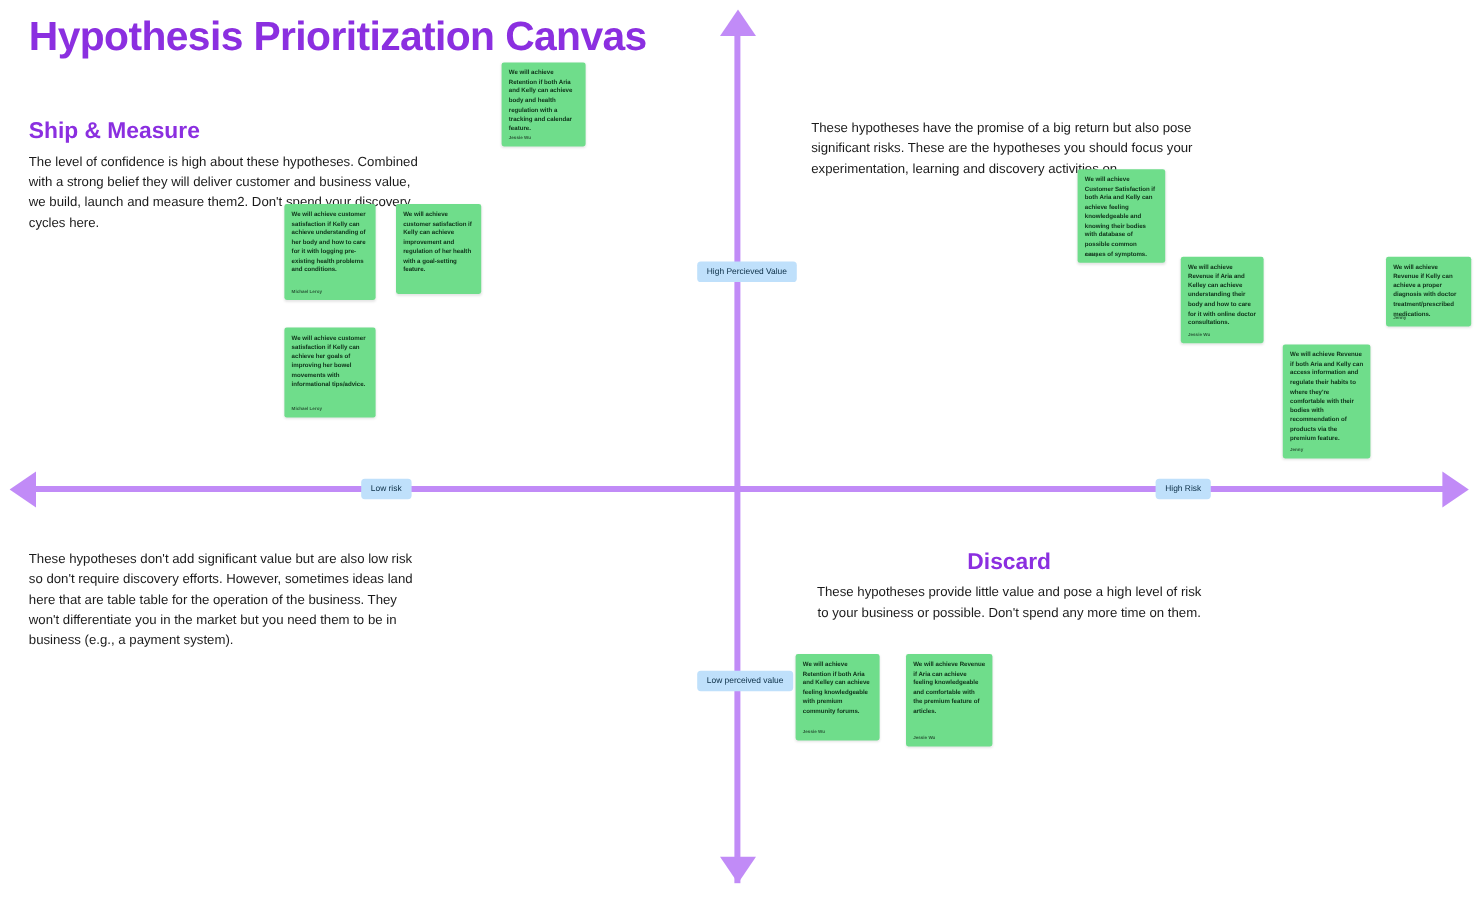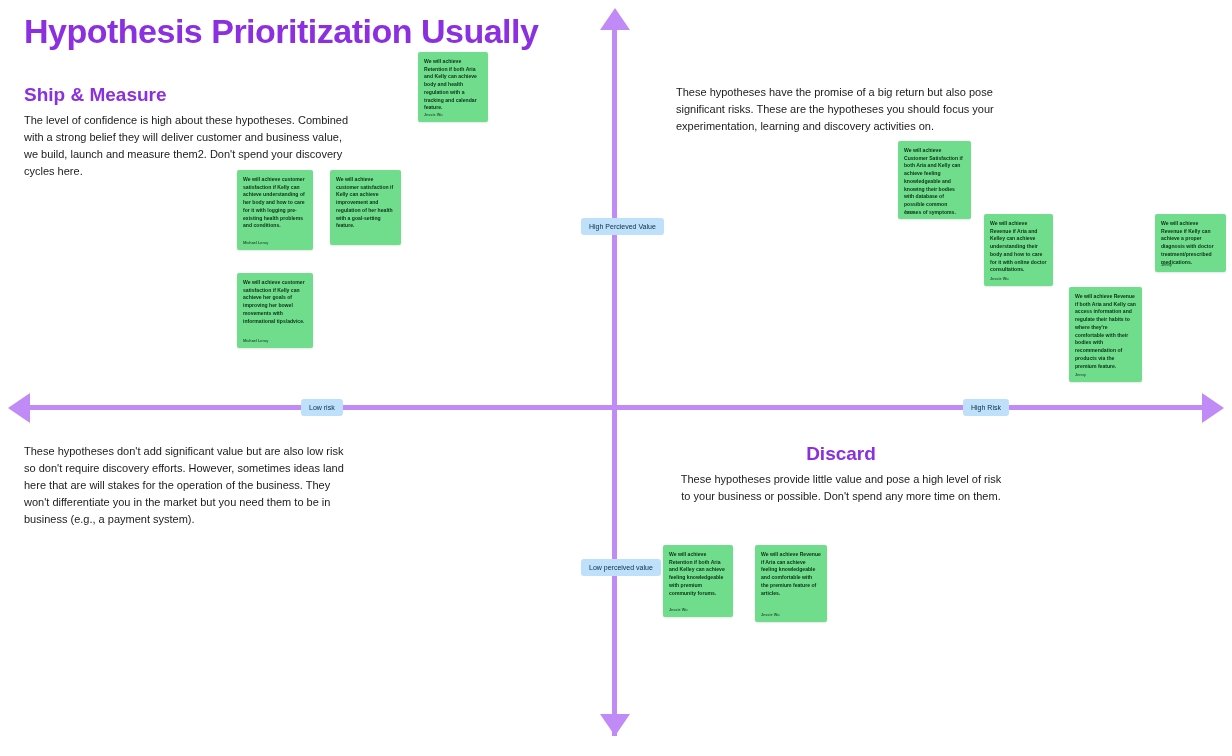--- a/index.html
+++ b/index.html
@@ -92,20 +92,21 @@
     top: 12px;
     font-size: 34px;
     font-weight: bold;
     color: #8b2fe0;
     letter-spacing: -0.5px;
   }
 
   
   .quadrant {
     position: absolute;
+    margin-top: 15px;
   }
   .quadrant h2 {
     margin: 0 0 6px 0;
     font-size: 19px;
     font-weight: bold;
     color: #8b2fe0;
   }
   .quadrant p {
     margin: 0;
     font-size: 11px;
@@ -154,33 +155,33 @@
   <div class="arrow arrow-left"></div>
   <div class="arrow arrow-right"></div>
   <div class="arrow arrow-up"></div>
   <div class="arrow arrow-down"></div>
 
   <div class="axis-label lbl-high-value">High Percieved Value</div>
   <div class="axis-label lbl-low-value">Low perceived value</div>
   <div class="axis-label lbl-low-risk">Low risk</div>
   <div class="axis-label lbl-high-risk">High Risk</div>
 
-  <div id="main-title">Hypothesis Prioritization Usually</div>
+  <div id="main-title">Hypothesis Prioritization Canvas</div>
 
   <div class="quadrant" id="q-ship">
     <h2>Ship &amp; Measure</h2>
     <p>The level of confidence is high about these hypotheses. Combined with a strong belief they will deliver customer and business value, we build, launch and measure them2. Don't spend your discovery cycles here.</p>
   </div>
 
   <div class="quadrant" id="q-test">
     <p>These hypotheses have the promise of a big return but also pose significant risks. These are the hypotheses you should focus your experimentation, learning and discovery activities on.</p>
   </div>
 
   <div class="quadrant" id="q-donttest">
-    <p>These hypotheses don't add significant value but are also low risk so don't require discovery efforts. However, sometimes ideas land here that are will stakes for the operation of the business. They won't differentiate you in the market but you need them to be in business (e.g., a payment system).</p>
+    <p>These hypotheses don't add significant value but are also low risk so don't require discovery efforts. However, sometimes ideas land here that are table table for the operation of the business. They won't differentiate you in the market but you need them to be in business (e.g., a payment system).</p>
   </div>
 
   <div class="quadrant" id="q-discard">
     <h2>Discard</h2>
     <p>These hypotheses provide little value and pose a high level of risk to your business or possible. Don't spend any more time on them.</p>
   </div>
 
   <div id="notes-layer">
       <div class="note" style="left: 418px; top: 52px; width: 70px; height: 70px; background: rgb(111, 221, 139);">
         <span class="note-text">We will achieve Retention if both Aria and Kelly can achieve body and health regulation with a tracking and calendar feature.</span>

